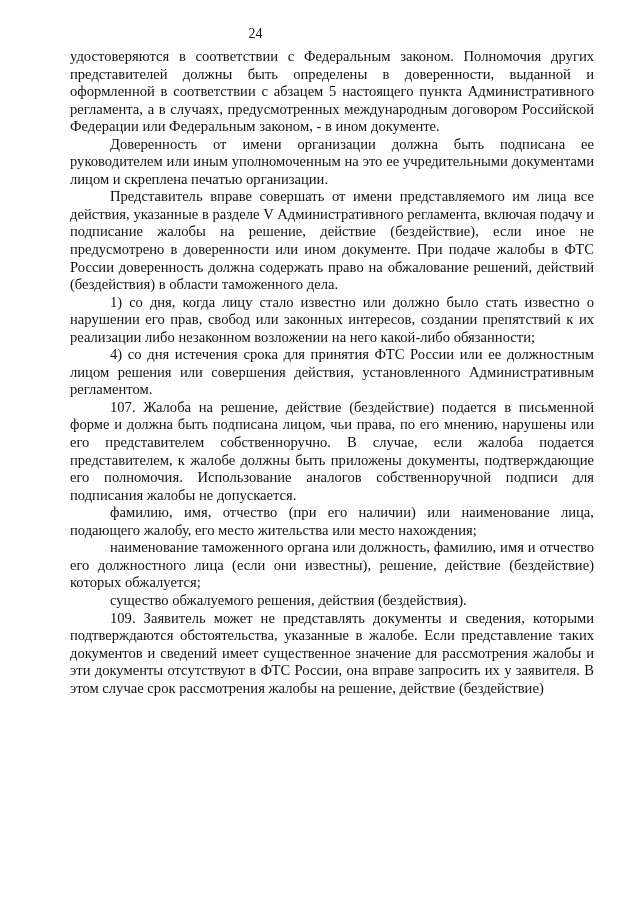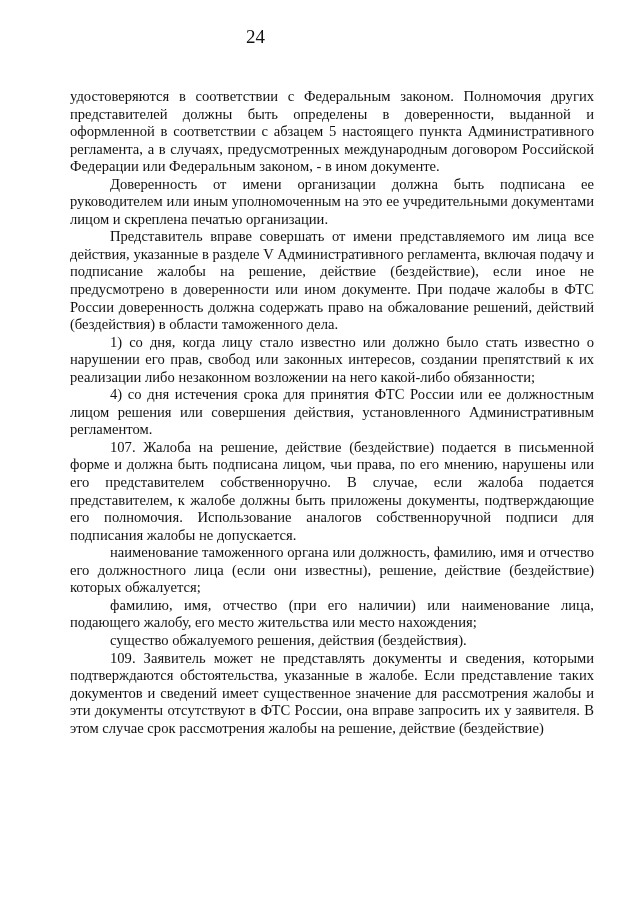--- a/index.html
+++ b/index.html
@@ -1,37 +1,37 @@
 <!DOCTYPE html>
 <html><head>
   <meta charset="utf-8">
   <style>
     html, body { margin: 0; padding: 0; background: #ffffff; }
     body { width: 640px; height: 900px; overflow: hidden; position: relative; }
     .page-number {
       position: absolute; top: 26px; left: 0; width: 511px; text-align: center;
-      font-family: "Liberation Serif", serif; font-size: 19px; color: #111;
+      font-family: "Liberation Serif", serif; font-size: 14px; color: #111;
     }
     .content {
       position: absolute; top: 48px; left: 70px; width: 524px;
       font-family: "Liberation Serif", serif; font-size: 14.6px; line-height: 17.55px;
       color: #111; text-align: justify;
     }
     .content p { margin: 0; text-indent: 40px; }
-    .content p.noindent { text-indent: 0; margin-top: 40px; }
+    .content p.noindent { text-indent: 0; }
   </style>
 </head>
 <body>
 
 <div class="page-number">24</div>
 
 <div class="content">
   <p class="noindent">удостоверяются в соответствии с Федеральным законом. Полномочия других представителей должны быть определены в доверенности, выданной и оформленной в соответствии с абзацем 5 настоящего пункта Административного регламента, а в случаях, предусмотренных международным договором Российской Федерации или Федеральным законом, - в ином документе.</p>
   <p>Доверенность от имени организации должна быть подписана ее руководителем или иным уполномоченным на это ее учредительными документами лицом и скреплена печатью организации.</p>
   <p>Представитель вправе совершать от имени представляемого им лица все действия, указанные в разделе V Административного регламента, включая подачу и подписание жалобы на решение, действие (бездействие), если иное не предусмотрено в доверенности или ином документе. При подаче жалобы в ФТС России доверенность должна содержать право на обжалование решений, действий (бездействия) в области таможенного дела.</p>
   <p>1) со дня, когда лицу стало известно или должно было стать известно о нарушении его прав, свобод или законных интересов, создании препятствий к их реализации либо незаконном возложении на него какой-либо обязанности;</p>
   <p>4) со дня истечения срока для принятия ФТС России или ее должностным лицом решения или совершения действия, установленного  Административным регламентом.</p>
   <p>107. Жалоба на решение, действие (бездействие) подается в письменной форме и должна быть подписана лицом, чьи права, по его мнению, нарушены или его представителем собственноручно. В случае, если жалоба подается представителем, к жалобе должны быть приложены документы, подтверждающие его полномочия. Использование аналогов собственноручной подписи для подписания жалобы не допускается.</p>
+  <p>фамилию, имя, отчество (при его наличии) или наименование лица, подающего жалобу, его место жительства или место нахождения;</p>
   <p>наименование таможенного органа или должность, фамилию, имя и отчество его должностного лица (если они известны), решение, действие (бездействие) которых обжалуется;</p>
-  <p>фамилию, имя, отчество (при его наличии) или наименование лица, подающего жалобу, его место жительства или место нахождения;</p>
   <p>существо обжалуемого решения, действия (бездействия).</p>
   <p>109. Заявитель может не представлять документы и сведения, которыми подтверждаются обстоятельства, указанные в жалобе. Если представление таких документов и сведений имеет существенное значение для рассмотрения  жалобы и эти документы отсутствуют в ФТС России, она вправе запросить их у заявителя. В этом случае срок рассмотрения жалобы на решение, действие (бездействие)</p>
 </div>
 
 </body></html>

